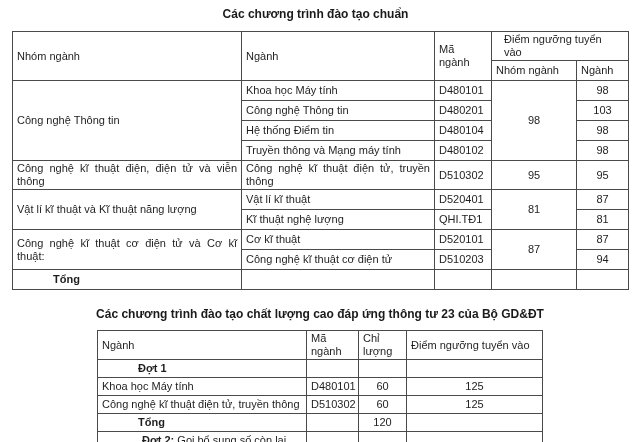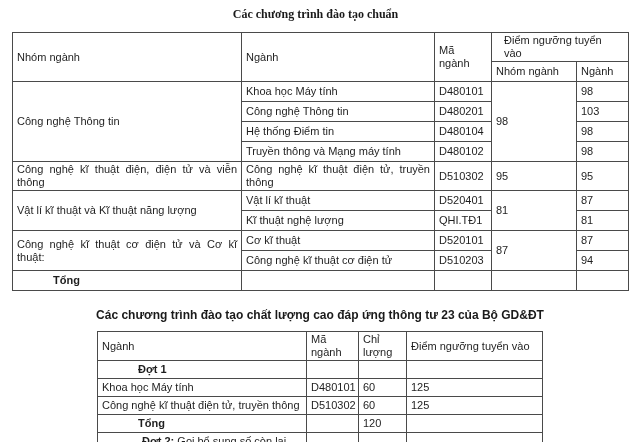--- a/index.html
+++ b/index.html
@@ -15,21 +15,21 @@
     font-family: "Liberation Sans", sans-serif;
     color: #1e1e1e;
     overflow: hidden;
   }
   .table-title {
     font-size: 12px;
     font-weight: bold;
     text-align: center;
     color: #1a1a1a;
   }
-  .title-1 { margin: 7px 9px 10px 0; font-family: Liberation Serif, serif; }
+  .title-1 { margin: 7px 9px 10px 0; }
   .title-2 { margin: 17px 0 9px 0; text-align: center; }
   table {
     border-collapse: collapse;
     table-layout: fixed;
     font-size: 11px;
     line-height: 13px;
     color: #1e1e1e;
   }
   th, td {
     border: 1px solid #4a4a4a;
@@ -49,21 +49,21 @@
   #table1 .hrow1 th { height: 25px; }
   #table1 .hrow2 th { height: 17px; }
   #table1 .pad-wide { padding: 1px 12px; }
   #table2 {
     margin: 0 auto;
     width: 445px;
   }
   #table2 th, #table2 td { height: 15px; }
   .group-cell { text-align: justify; }
   .nganh-cell { text-align: justify; }
-  .score-cell { }
+  .score-cell { text-align: center; }
   .bold { font-weight: bold; padding-left: 40px; }
   .nowrap { white-space: nowrap; text-align: left; }
 </style>
 </head>
 <body>
 
 <div class="page">
 
   <div class="table-title title-1">Các chương trình đào tạo chuẩn</div>
 

